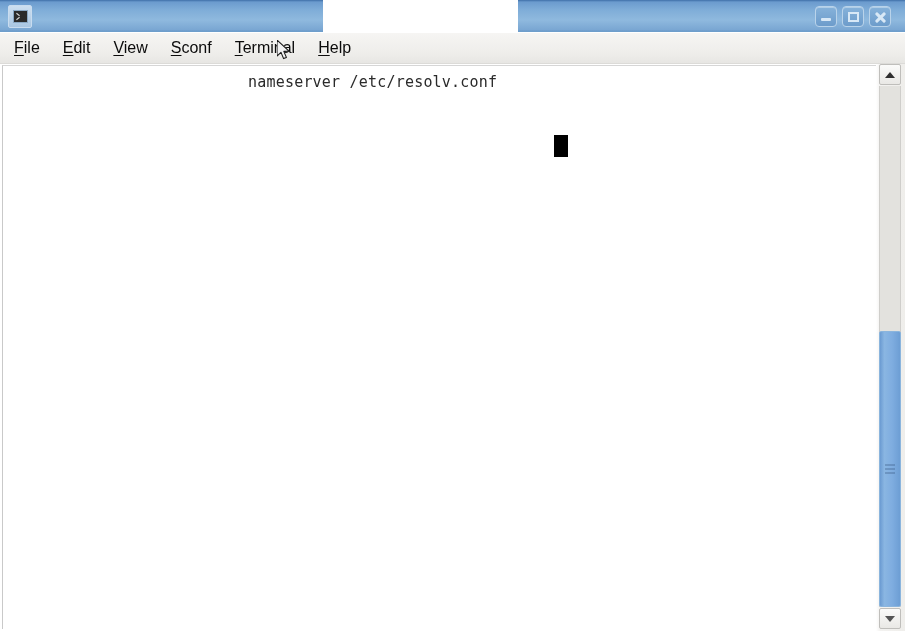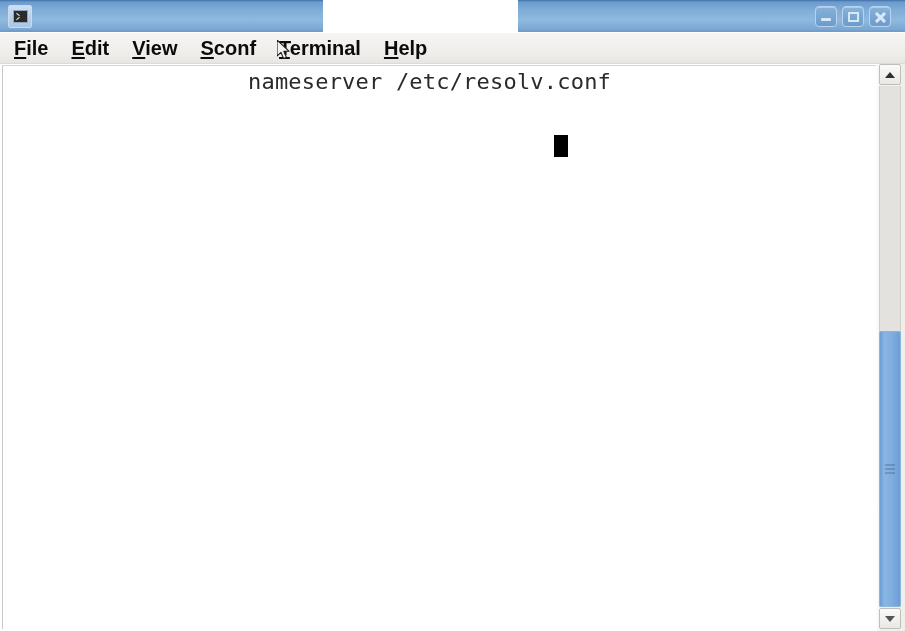--- a/index.html
+++ b/index.html
@@ -173,27 +173,26 @@
     width: 905px;
     height: 31px;
     background: linear-gradient(to bottom, #f6f5f3 0%, #eeedea 70%, #e7e6e3 100%);
     border-bottom: 1px solid #dcdbd8;
     box-sizing: border-box;
     display: flex;
     align-items: center;
     padding-left: 14px;
   }
   .menu-item {
-    font-size: 20px;
+    font-size: 16px;
     color: #0b0b0b;
     margin-right: 23px;
     white-space: nowrap;
     cursor: default;
     line-height: 20px;
-    font-weight: bold;
   }
   .menu-item u {
     text-decoration: underline;
     text-underline-offset: 2px;
   }
 
   
   #terminal-area {
     position: absolute;
     left: 0;
@@ -213,21 +212,21 @@
     border-left: 1px solid #c9c9c9;
     border-top: 1px solid #d6d6d6;
     box-sizing: border-box;
     overflow: hidden;
   }
   #terminal-text {
     position: absolute;
     left: 245px;
     top: 5px;
     font-family: "DejaVu Sans Mono", "Liberation Mono", monospace;
-    font-size: 22px;
+    font-size: 15px;
     line-height: 22px;
     color: #2a2a2a;
     white-space: pre;
     letter-spacing: 0.2px;
     text-align: center;
   }
   #cursor-block {
     position: absolute;
     left: 551px;
     top: 69px;

